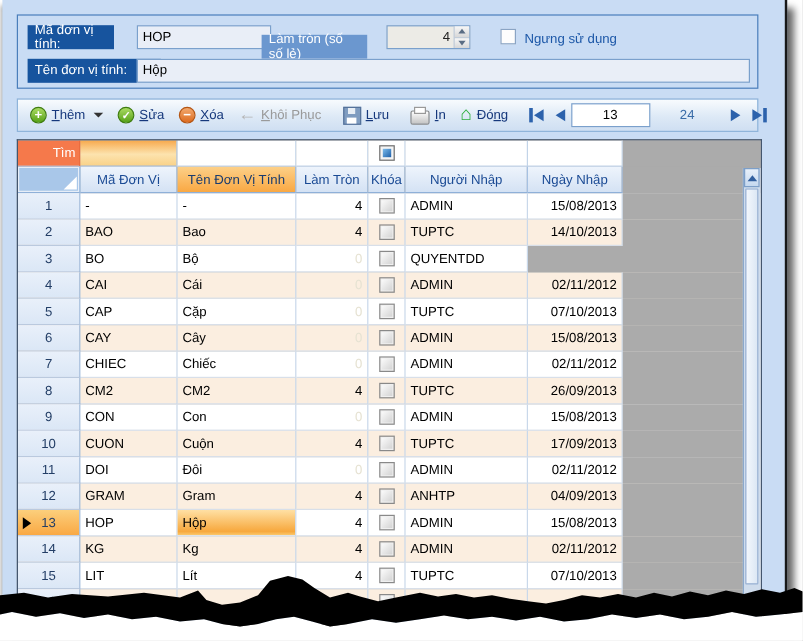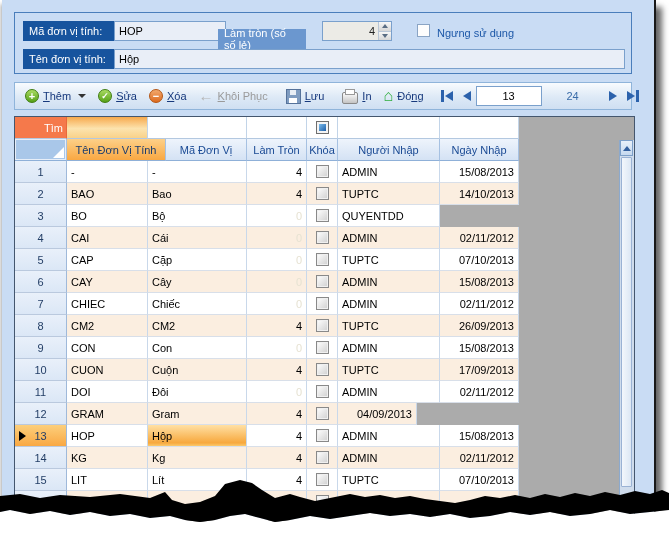--- a/index.html
+++ b/index.html
@@ -105,21 +105,21 @@
             background:linear-gradient(90deg,#f3f7fc,#dce7f4);border:1px solid #9ab2d4;border-radius:1px;}
   
   .torn{position:absolute;left:0;top:470px;width:669px;height:64px;pointer-events:none;}
 </style>
 </head>
 <body>
 
 <div class="window">
 
   <div class="form-panel">
-    <div class="flabel" style="left:8px;top:8px;width:91px">Mã đơn vị tính:</div>
+    <div class="flabel" style="left:8px;top:8px;width:72px">Mã đơn vị tính:</div>
     <input class="tinput" style="left: 99px; top: 8px; width: 112px;" value="HOP">
     <div class="flabel light" style="left:203px;top:16px;width:88px">Làm tròn (số số lẻ)</div>
     <div class="spinwrap" style="left:307px;top:8px;width:70px">
       <input class="spinval" value="4" style="">
       <div class="spinbtns">
         <div class="spinbtn">
             <span class="tri-up"></span>
           </div>
         <div class="spinbtn">
             <span class="tri-dn"></span>
@@ -196,22 +196,22 @@
       <div class="gcell c-khoa center">
           <span class="cb indet"></span>
         </div>
       <div class="gcell c-nguoi"></div>
       <div class="gcell c-ngay"></div>
       <div class="gcell c-fill"></div>
     </div>
 
     <div class="grow">
       <div class="gcell hcell h-sel c-rowhead"></div>
+      <div class="gcell hcell c-ma">Mã Đơn Vị</div>
       <div class="gcell hcell h-ten c-ten">Tên Đơn Vị Tính</div>
-      <div class="gcell hcell c-ma">Mã Đơn Vị</div>
       <div class="gcell hcell c-lamtron">Làm Tròn</div>
       <div class="gcell hcell c-khoa">Khóa</div>
       <div class="gcell hcell c-nguoi">Người Nhập</div>
       <div class="gcell hcell c-ngay">Ngày Nhập</div>
       <div class="gcell h-fill c-fill"></div>
     </div>
 
     <div id="rows">
         <div class="grow drow">
           <div class="gcell rh c-rowhead">1</div>
@@ -345,20 +345,21 @@
           <div class="gcell c-fill"></div>
         </div>
         <div class="grow drow r-even">
           <div class="gcell rh c-rowhead">12</div>
           <div class="gcell c-ma">GRAM</div>
           <div class="gcell c-ten">Gram</div>
           <div class="gcell c-lamtron num">4</div>
           <div class="gcell c-khoa center">
             <span class="cb"></span>
           </div>
+          <div class="gcell c-nguoi">ANHTP</div>
           <div class="gcell c-ngay num">04/09/2013</div>
           <div class="gcell c-fill"></div>
         </div>
         <div class="grow drow">
           <div class="gcell rh c-rowhead rh-sel"><span class="selarrow"></span>13</div>
           <div class="gcell c-ma">HOP</div>
           <div class="gcell c-ten cell-sel">Hộp</div>
           <div class="gcell c-lamtron num">4</div>
           <div class="gcell c-khoa center">
             <span class="cb"></span>

